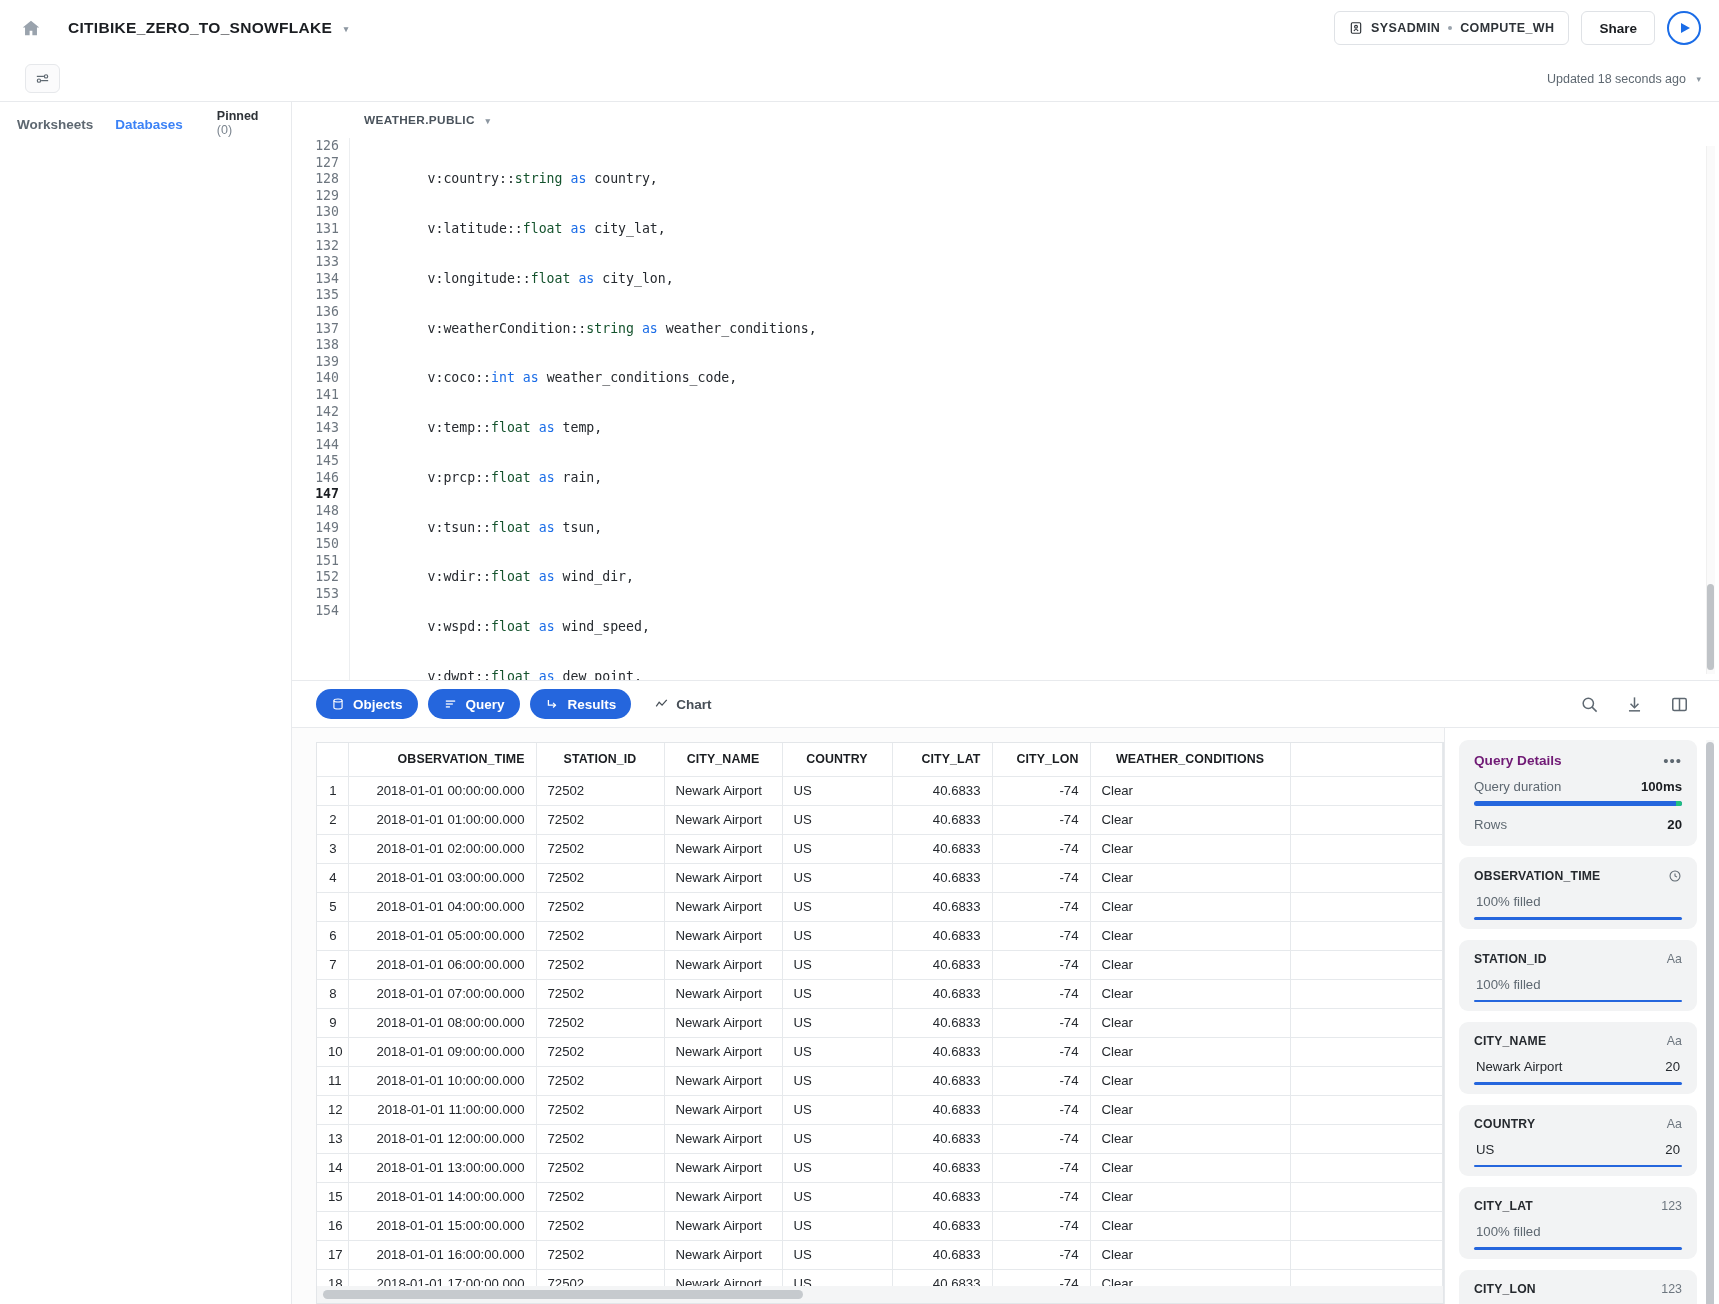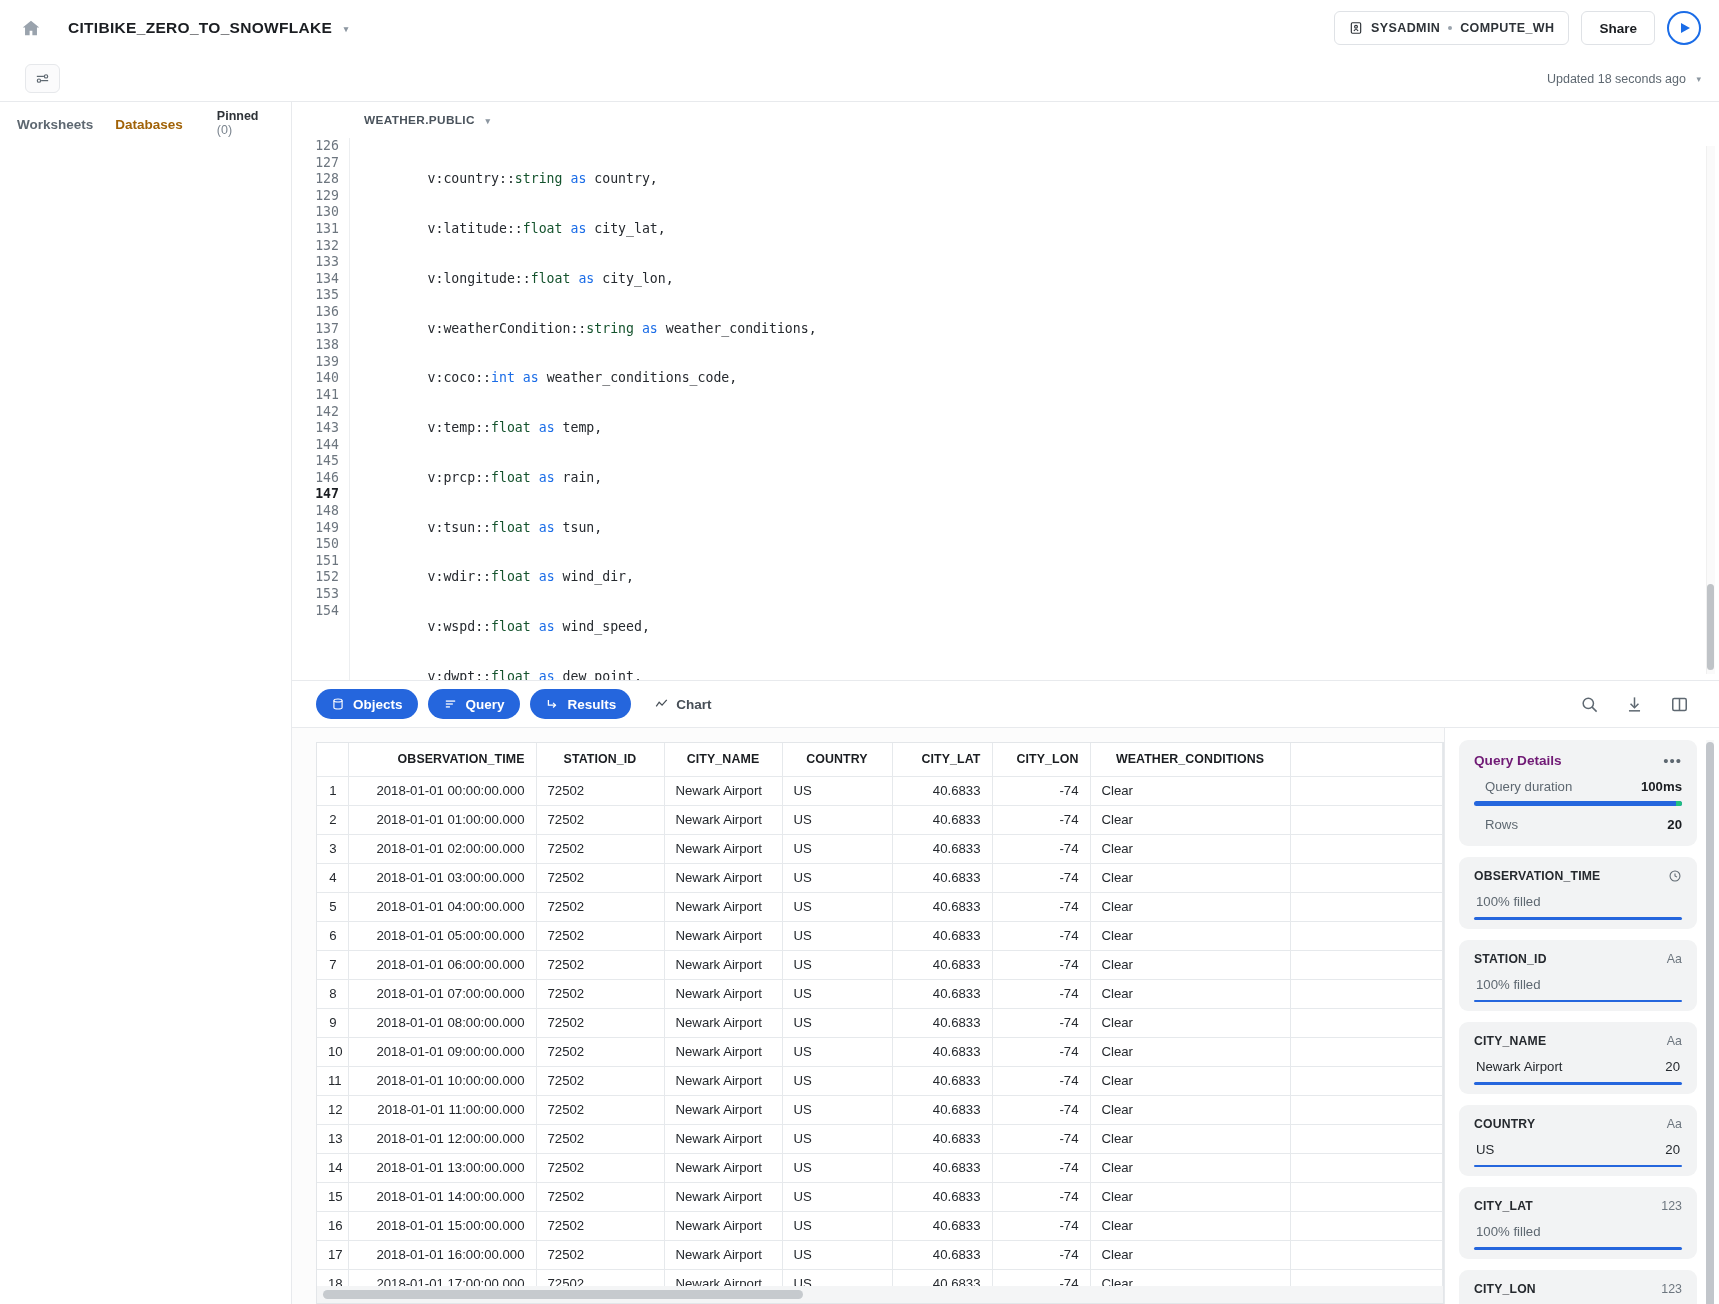--- a/index.html
+++ b/index.html
@@ -29,21 +29,21 @@
   .filter-btn { width: 35px; height: 29px; border: 1px solid #e6e8eb; border-radius: 6px; background: #fbfbfc; display: flex; align-items: center; justify-content: center; cursor: pointer; }
   .updated { margin-left: auto; font-size: 12.5px; color: #5e6871; cursor: pointer; }
 
   
   .body { flex: 1; display: flex; min-height: 0; border-top: 1px solid #e8eaed; }
 
   
   .sidebar { width: 292px; flex: 0 0 292px; border-right: 1px solid #e8eaed; background: #fff; display: flex; }
   .side-tabs { display: flex; gap: 22px; padding: 15px 17px 13px 17px; }
   .side-tab { font-size: 13.5px; font-weight: bold; color: #5e6871; cursor: pointer; }
-  .side-tab.active { color: #a16207; }
+  .side-tab.active { color: #3b82f6; }
   .pinned-row { padding: 7px 17px 5px 17px; font-size: 12.5px; font-weight: bold; color: #2e3338; }
   .pinned-row .cnt { font-weight: normal; color: #7b858f; }
   .no-pinned { padding: 9px 17px 14px 17px; font-size: 12.5px; color: #5e6871; }
   .divider { height: 1px; background: #e8eaed; }
   .all-objects { display: flex; align-items: center; padding: 11px 15px 11px 17px; }
   .ao-label { font-size: 12.5px; font-weight: bold; color: #2e3338; margin-left: 9px; }
   .dots { margin-left: auto; color: #5e6871; font-size: 15px; letter-spacing: 1px; line-height: 8px; cursor: pointer; }
   .db-list { padding-top: 3px; }
   .db-row { display: flex; align-items: center; height: 29px; padding-left: 21px; cursor: pointer; }
   .chev { width: 13px; color: #6d767f; font-size: 11px; flex: 0 0 13px; }
@@ -97,21 +97,21 @@
   .hscroll-wrap { height: 18px; flex: 0 0 18px; background: #f4f5f6; border: 1px solid #e3e6e9; border-top: none; position: relative; }
   .hscroll-thumb { position: absolute; left: 6px; top: 4px; height: 9px; width: 480px; border-radius: 5px; background: #c6cace; }
 
   
   .details-pane { width: 275px; flex: 0 0 275px; background: #fff; border-left: 1px solid #e8eaed; padding: 12px 22px 0 14px; position: relative; overflow: hidden; }
   .card { background: #f2f3f4; border-radius: 9px; padding: 13px 15px 14px 15px; margin-bottom: 11px; }
   .card-hdr { display: flex; align-items: center; }
   .card-title { font-size: 13.6px; font-weight: bold; color: #701a75; }
   .card-dots { margin-left: auto; color: #5e6871; font-size: 15px; line-height: 8px; letter-spacing: 1px; cursor: pointer; }
   .kv { display: flex; align-items: baseline; margin-top: 11px; }
-  .k { font-size: 13.2px; color: #5e6871; margin-left: 11px; }
+  .k { font-size: 13.2px; color: #5e6871; }
   .v { margin-left: auto; font-size: 13.2px; font-weight: bold; color: #1a1d21; }
   .dur-bar { height: 5px; border-radius: 3px; background: #2566dd; margin-top: 7px; position: relative; overflow: hidden; }
   .dur-bar .tip { position: absolute; right: 0; top: 0; bottom: 0; width: 6px; background: #22c07e; }
   .stat-card { background: #f2f3f4; border-radius: 9px; padding: 12px 15px 9px 15px; margin-bottom: 11px; }
   .sc-hdr { display: flex; align-items: center; }
   .sc-name { font-size: 12.2px; font-weight: bold; color: #25292e; letter-spacing: .2px; }
   .sc-type { margin-left: auto; font-size: 12.4px; color: #6d767f; display: flex; align-items: center; }
   .sc-row { display: flex; align-items: baseline; margin-top: 11px; padding: 0 2px; }
   .sc-val { font-size: 13.2px; color: #5e6871; }
   .sc-val.dark { color: #25292e; }

